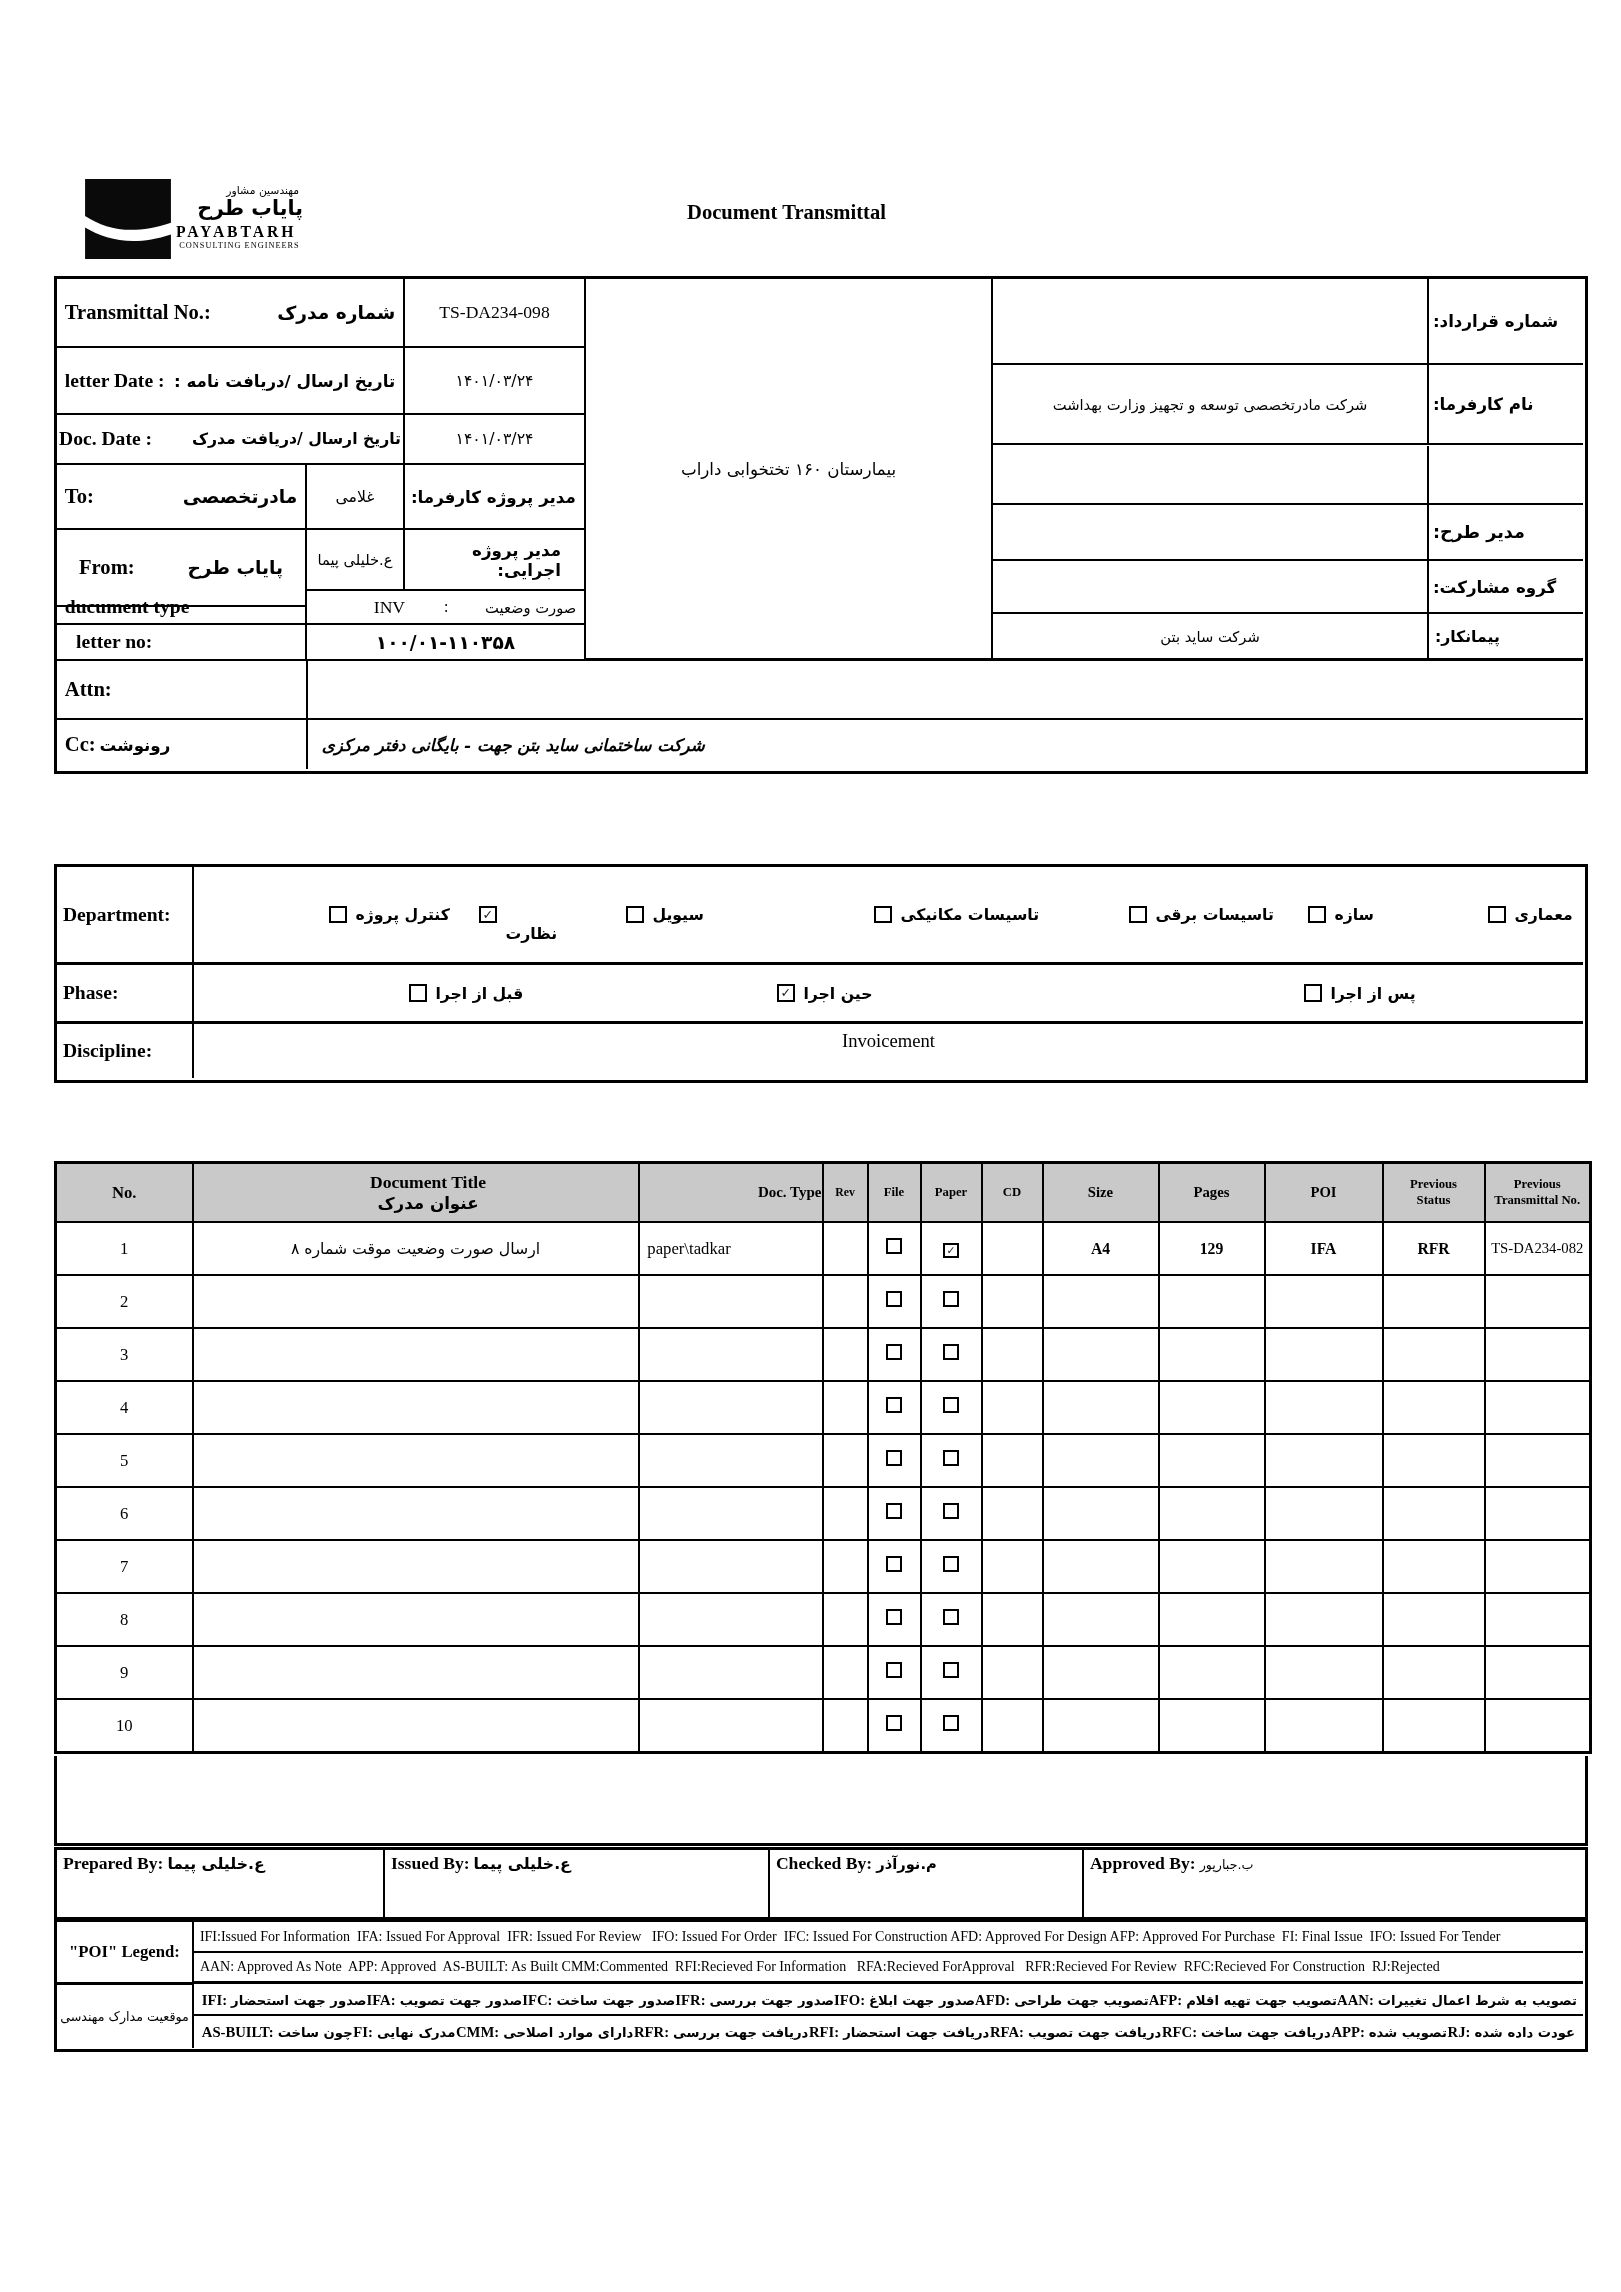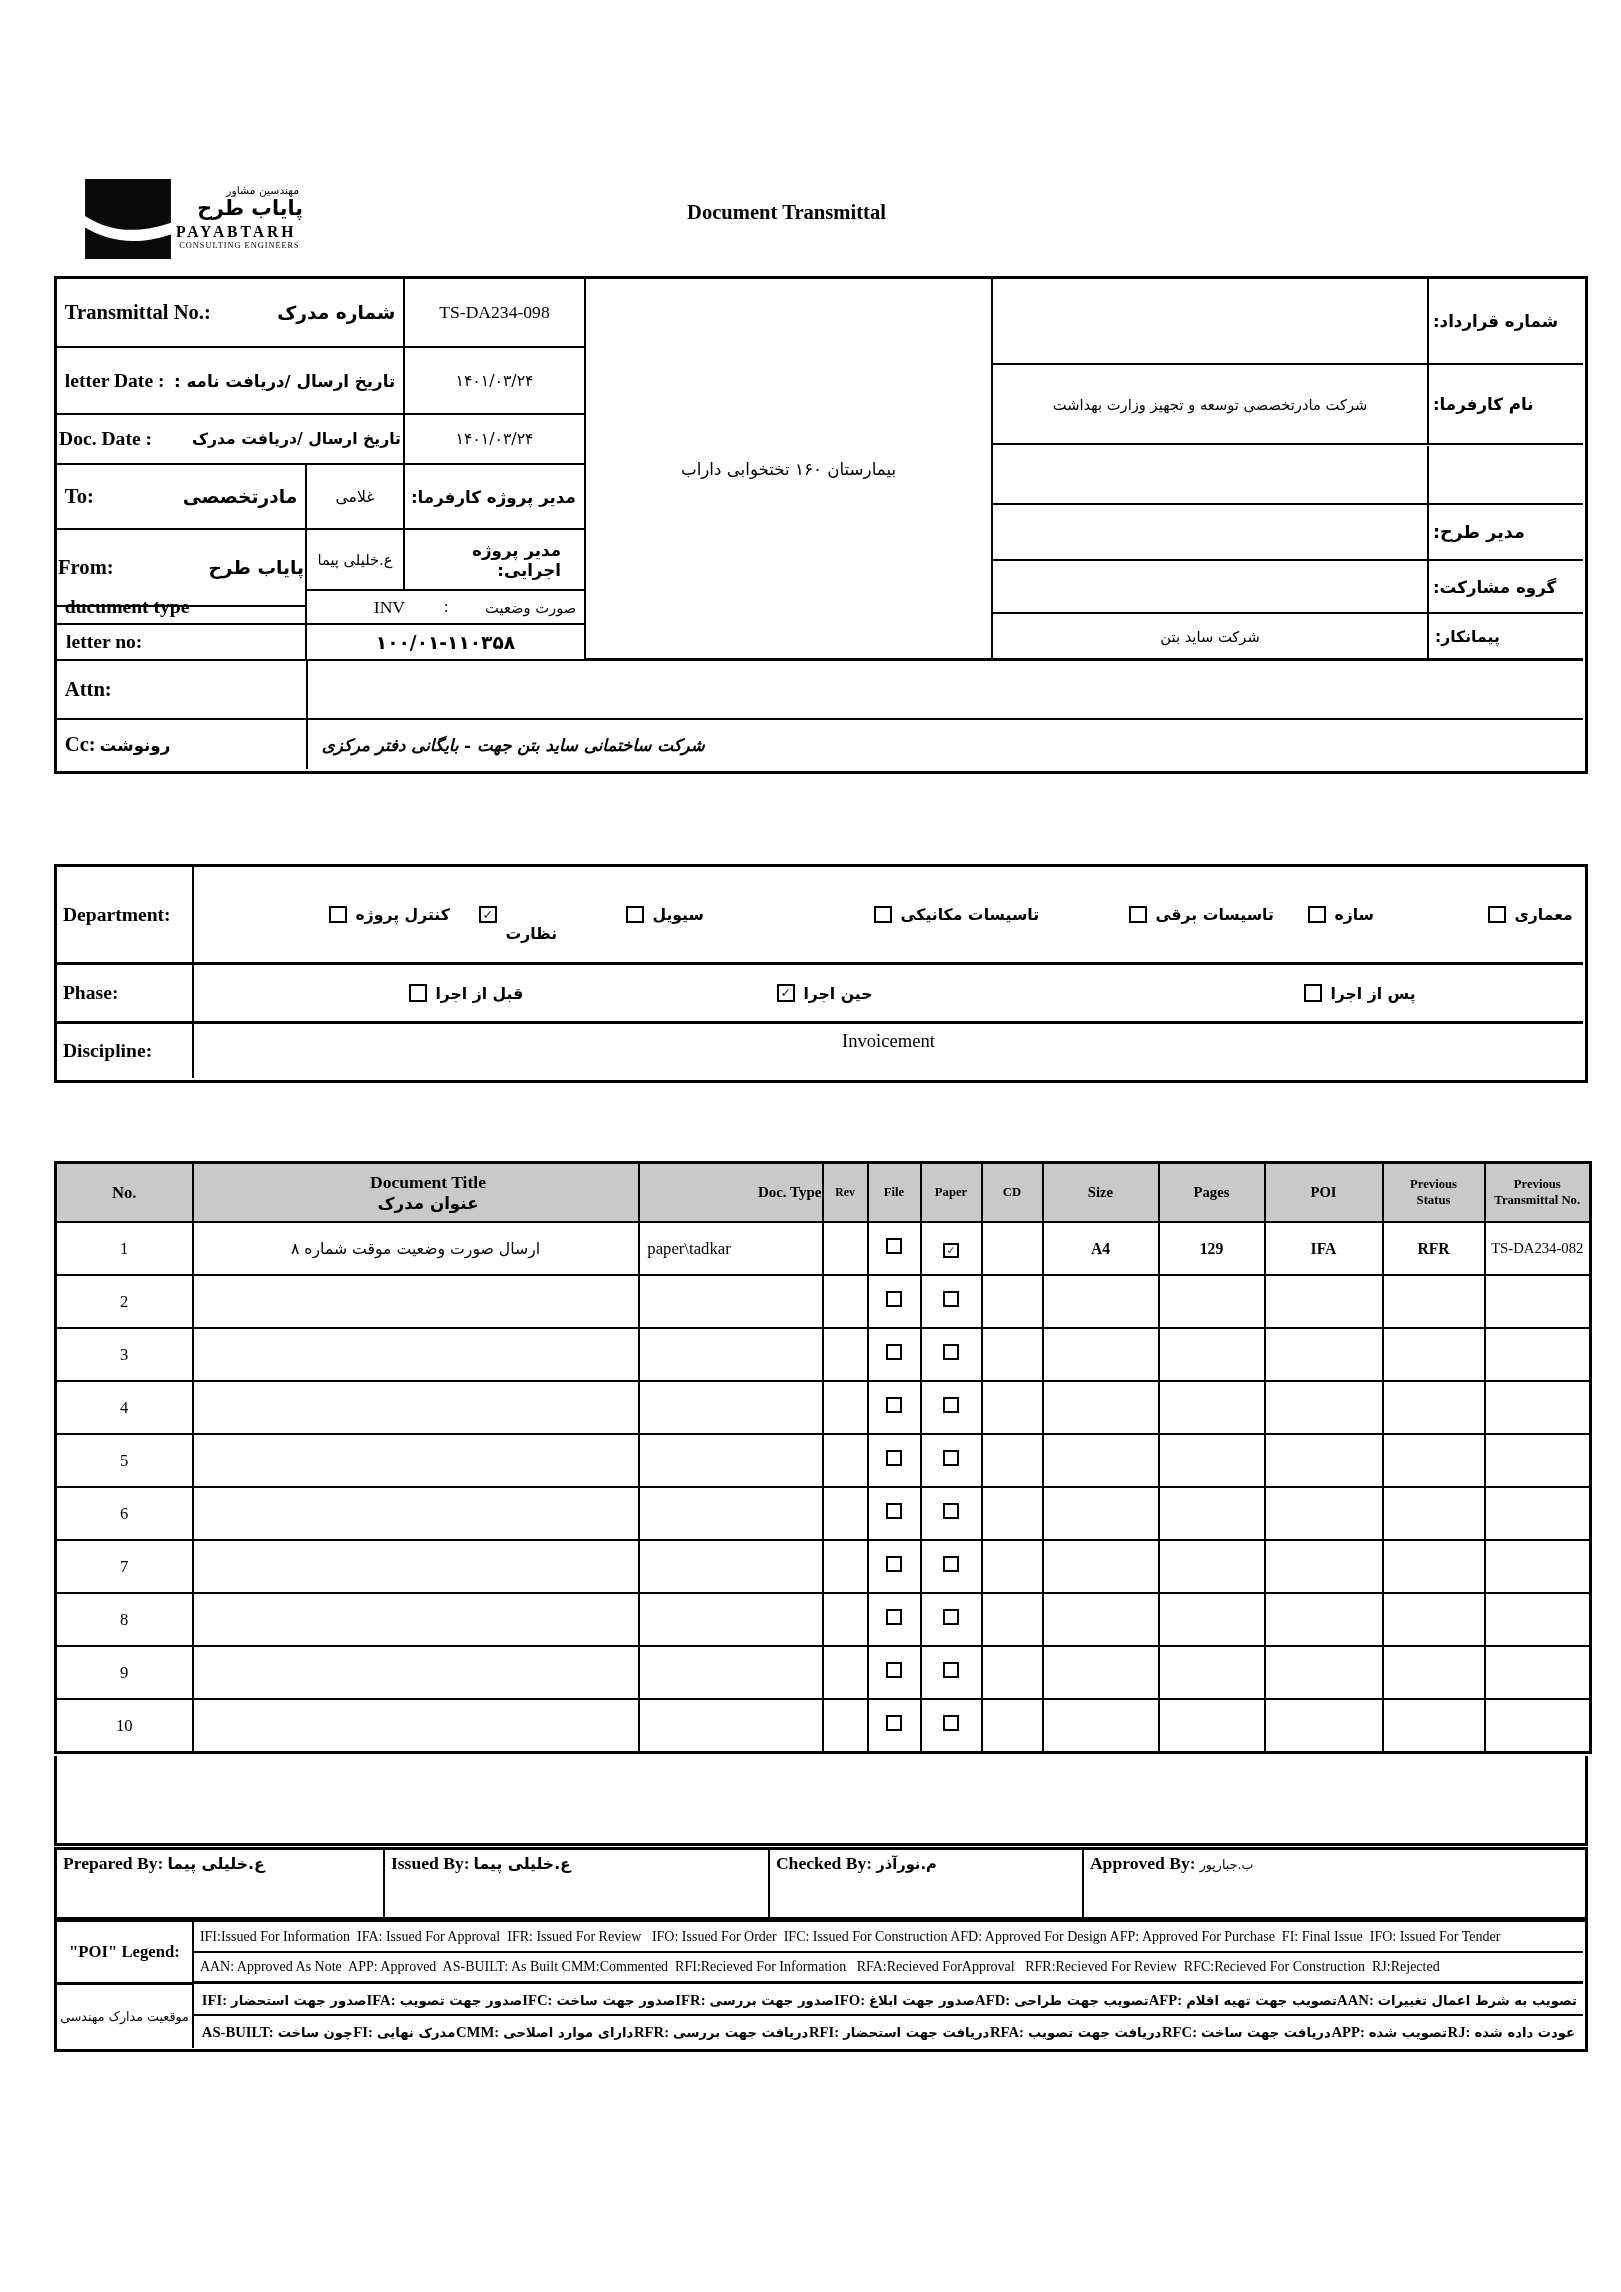--- a/index.html
+++ b/index.html
@@ -72,35 +72,35 @@
     </div>
     <div class="cell b-r b-b ctr num" style="left:348px;top:135px;width:181px;height:51px;font-size:15.7px;">۱۴۰۱/۰۳/۲۴</div>
 
     <div class="cell b-r b-b sb" style="left:0;top:186px;width:250px;height:65px;padding:0 7.8px;">
       <span class="en" style="font-size:20.6px;">To:</span>
       <span class="fab" style="font-size:18.6px;">مادرتخصصی</span>
     </div>
     <div class="cell b-r b-b ctr fa" style="left:250px;top:186px;width:98px;height:65px;font-size:15.7px;">غلامی</div>
     <div class="cell b-r b-b vc fab" style="left:348px;top:186px;width:181px;height:65px;font-size:16.7px;justify-content:flex-end;padding:0 5.9px;">مدیر پروژه کارفرما:</div>
 
-    <div class="cell b-r b-b sb" style="left:0;top:251px;width:250px;height:77px;padding:0 1px;">
+    <div class="cell b-r b-b sb" style="left:0;top:251px;width:250px;height:77px;padding:0 22px;">
       <span class="en" style="font-size:20.6px;">From:</span>
       <span class="fab" style="font-size:18.6px;">پایاب طرح</span>
     </div>
     <div class="cell b-r b-b ctr fa" style="left:250px;top:251px;width:98px;height:61px;font-size:14.7px;">ع.خلیلی پیما</div>
     <div class="cell b-r b-b vc fab" style="left:348px;top:251px;width:181px;height:61px;font-size:16.7px;justify-content:flex-end;padding:0 23px;">مدیر پروژه اجرایی:</div>
 
     <div class="cell b-r b-b vc en" style="left:0;top:312px;width:250px;height:34px;font-size:19.6px;padding:0 7.8px;">ducument type</div>
     <div class="cell b-r b-b vc" style="left:250px;top:312px;width:279px;height:34px;padding:0 7.8px;">
       <span class="enr" style="font-size:17.6px;margin-left:59px;">INV</span>
       <span class="enr" style="font-size:15.7px;margin-left:39px;">:</span>
       <span class="fa" style="font-size:14.7px;margin-left:auto;">صورت وضعیت</span>
     </div>
 
-    <div class="cell b-r b-b vc en" style="left:0;top:346px;width:250px;height:36px;font-size:19.6px;padding:0 9px;">letter no:</div>
+    <div class="cell b-r b-b vc en" style="left:0;top:346px;width:250px;height:36px;font-size:19.6px;padding:0 19px;">letter no:</div>
     <div class="cell b-r b-b ctr num" style="left:250px;top:346px;width:279px;height:36px;font-size:18.6px;font-weight:bold;letter-spacing:2px;">۱۰۰/۰۱-۱۱۰۳۵۸</div>
 
     <div class="cell b-r b-b4 ctr fa" style="left:529px;top:0;width:407px;height:382px;font-size:16.7px;">بیمارستان ۱۶۰ تختخوابی داراب</div>
 
     <div class="cell b-r b-b" style="left:936px;top:0;width:436px;height:86px;"></div>
     <div class="cell b-b vc fab" style="left:1372px;top:0;width:154px;height:86px;font-size:16.7px;justify-content:flex-end;padding:0 3.9px;">شماره قرارداد:</div>
 
     <div class="cell b-r b-b ctr fa" style="left:936px;top:86px;width:436px;height:80px;font-size:14.7px;">شرکت مادرتخصصی توسعه و تجهیز وزارت بهداشت</div>
     <div class="cell b-b vc fab" style="left:1372px;top:86px;width:154px;height:80px;font-size:16.7px;justify-content:flex-end;padding:0 3.9px;">نام کارفرما:</div>
 

